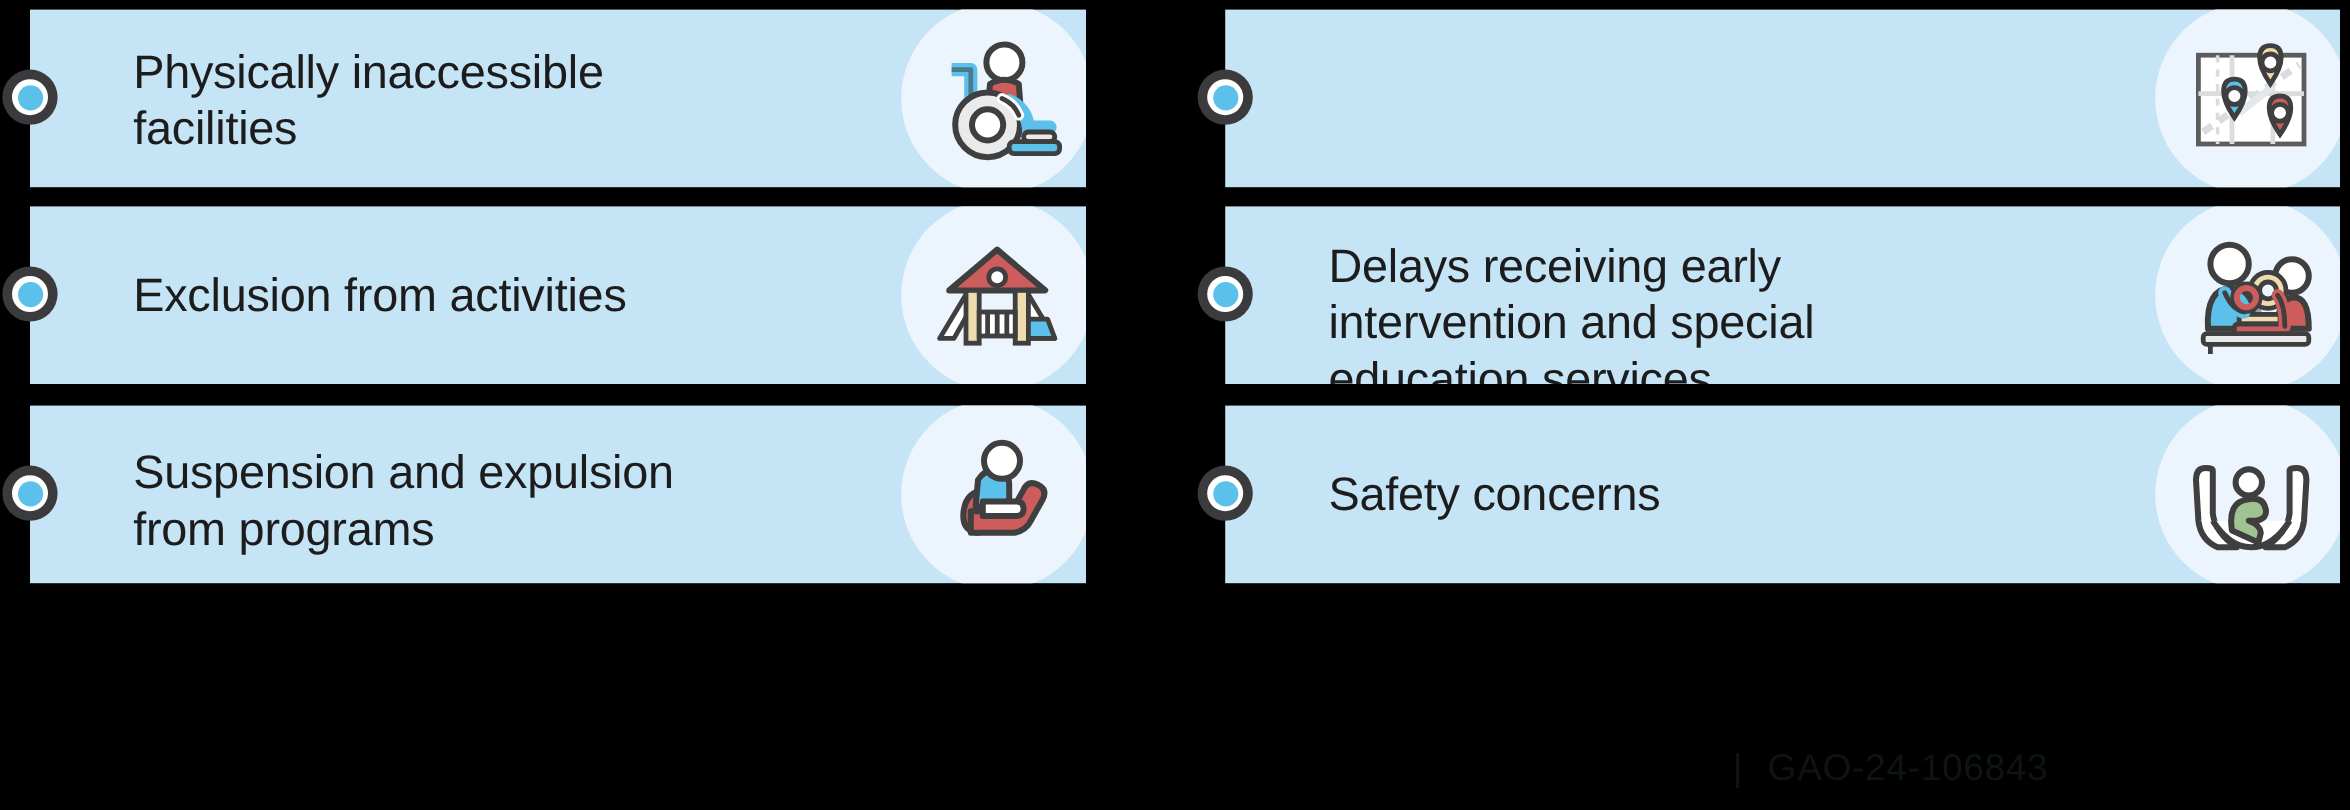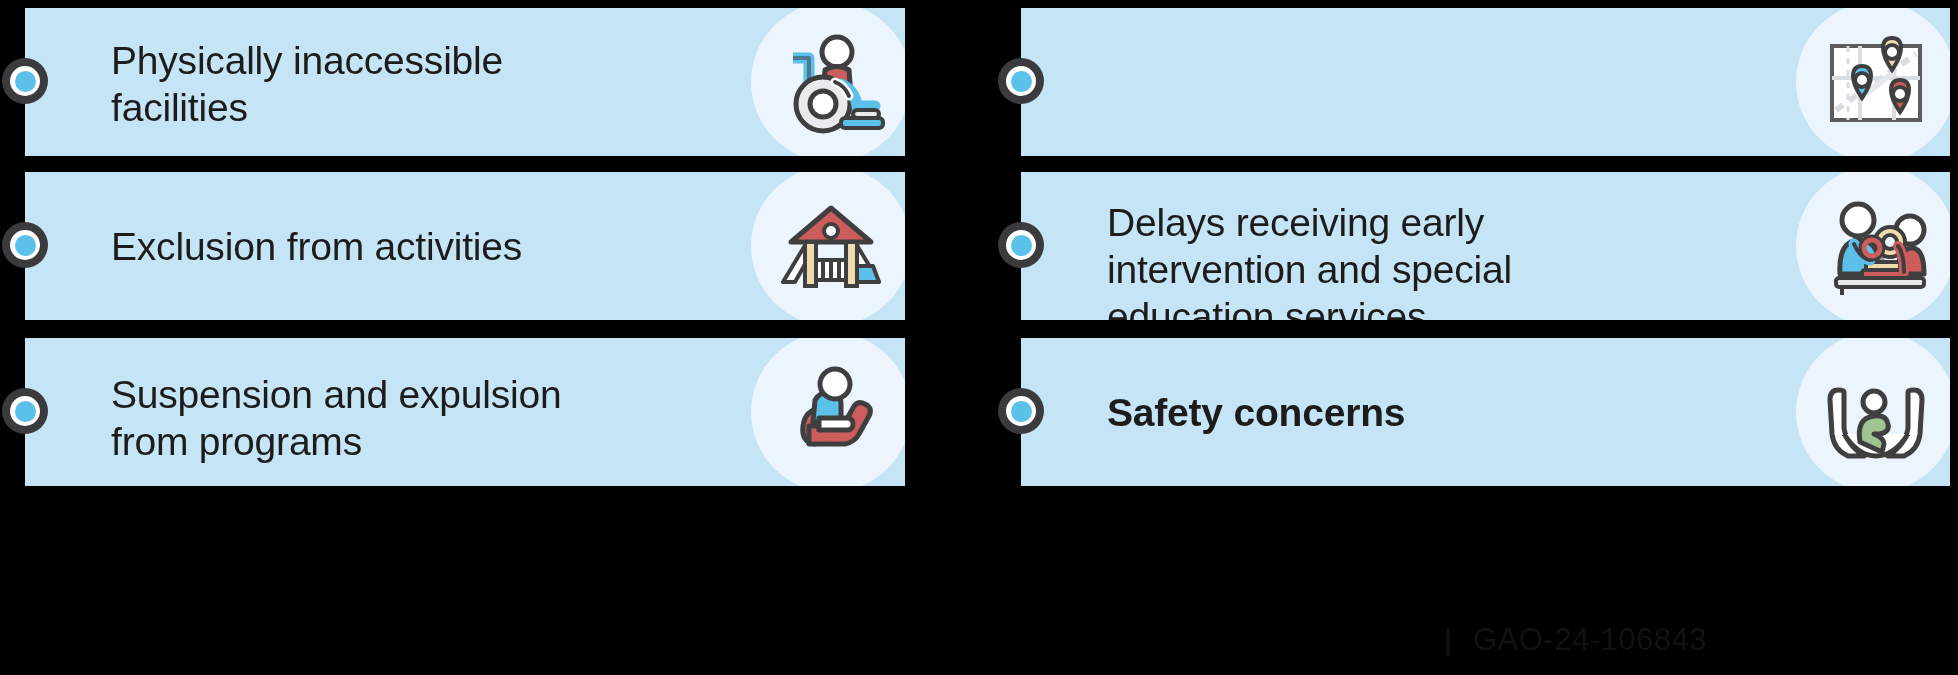--- a/index.html
+++ b/index.html
@@ -207,21 +207,21 @@
       <span>
         <svg width="112" height="112" viewBox="0 0 112 112">
           <path d="M18 34 q-8 0 -8 10 l2 34 q2 16 16 22 h16 q-18 -12 -20 -28 l-0 -36 q0 -2 -6 -2 z" fill="#fff" stroke="#3f3f3f" stroke-width="5" stroke-linejoin="round"></path>
           <path d="M94 34 q8 0 8 10 l-2 34 q-2 16 -16 22 h-16 q18 -12 20 -28 l0 -36 q0 -2 6 -2 z" fill="#fff" stroke="#3f3f3f" stroke-width="5" stroke-linejoin="round"></path>
           <path d="M24 78 q14 22 32 22 q18 0 32 -22" fill="#fff" stroke="#3f3f3f" stroke-width="5" stroke-linejoin="round"></path>
           <path d="M40 86 q-4 -24 14 -26 q12 -2 14 8 q2 8 -8 10 h-6 q10 4 10 10 l-2 8 z" fill="#9fc491" stroke="#3f3f3f" stroke-width="5" stroke-linejoin="round"></path>
           <circle cx="54" cy="46" r="11" fill="#fff" stroke="#3f3f3f" stroke-width="5"></circle>
         </svg>
       </span>
     </div>
-    <div class="card-text" style="left:86px;top:52px;width:620px;font-weight:bold;">Safety concerns</div>
+    <div class="card-text" style="left:86px;top:52px;width:620px;">Safety concerns</div>
   </div>
   <div class="bullet" style="left:998px;top:388px;">
     <span class="ring">
         <span class="dot"></span>
       </span>
   </div>
 
   <div class="footer" style="left:1444px;top:622px;">|</div>
   <div class="footer" style="left:1473px;top:622px;">GAO-24-106843</div>
 

